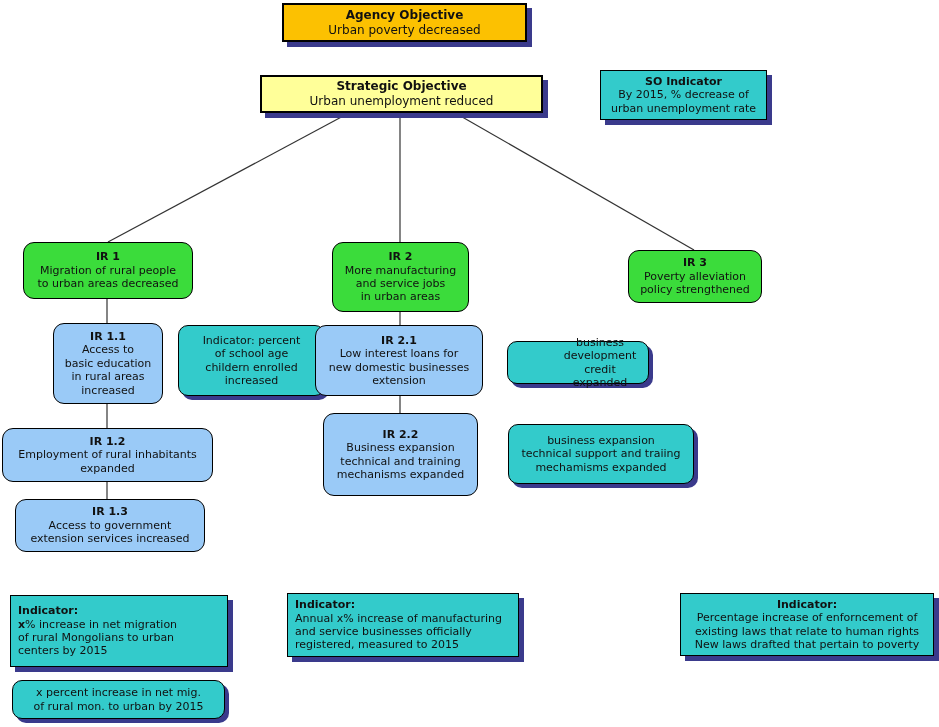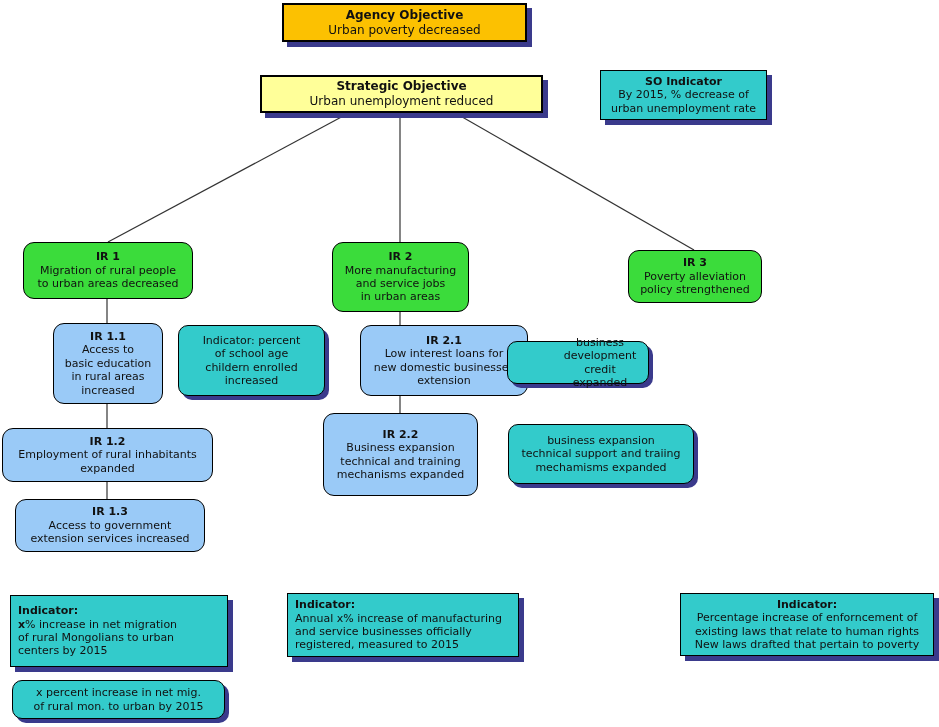--- a/index.html
+++ b/index.html
@@ -89,21 +89,21 @@
 increased</div>
   </div>
 
   <div class="box teal rsh" style="left:178px;top:325px;width:147px;height:71px;">
     <div class="b">Indicator: percent
 of school age
 childern enrolled
 increased</div>
   </div>
 
-  <div class="box blue rounded" style="left:315px;top:325px;width:168px;height:71px;margin-left:45px;">
+  <div class="box blue rounded" style="left:315px;top:325px;width:168px;height:71px;">
     <div class="t">IR 2.1</div>
     <div class="b">Low interest loans for
 new domestic businesses
 extension</div>
   </div>
 
   <div class="box teal rsh" style="left:507px;top:341px;width:142px;height:43px;padding-left:48px;">
     <div class="b">business development
 credit expanded</div>
   </div>

